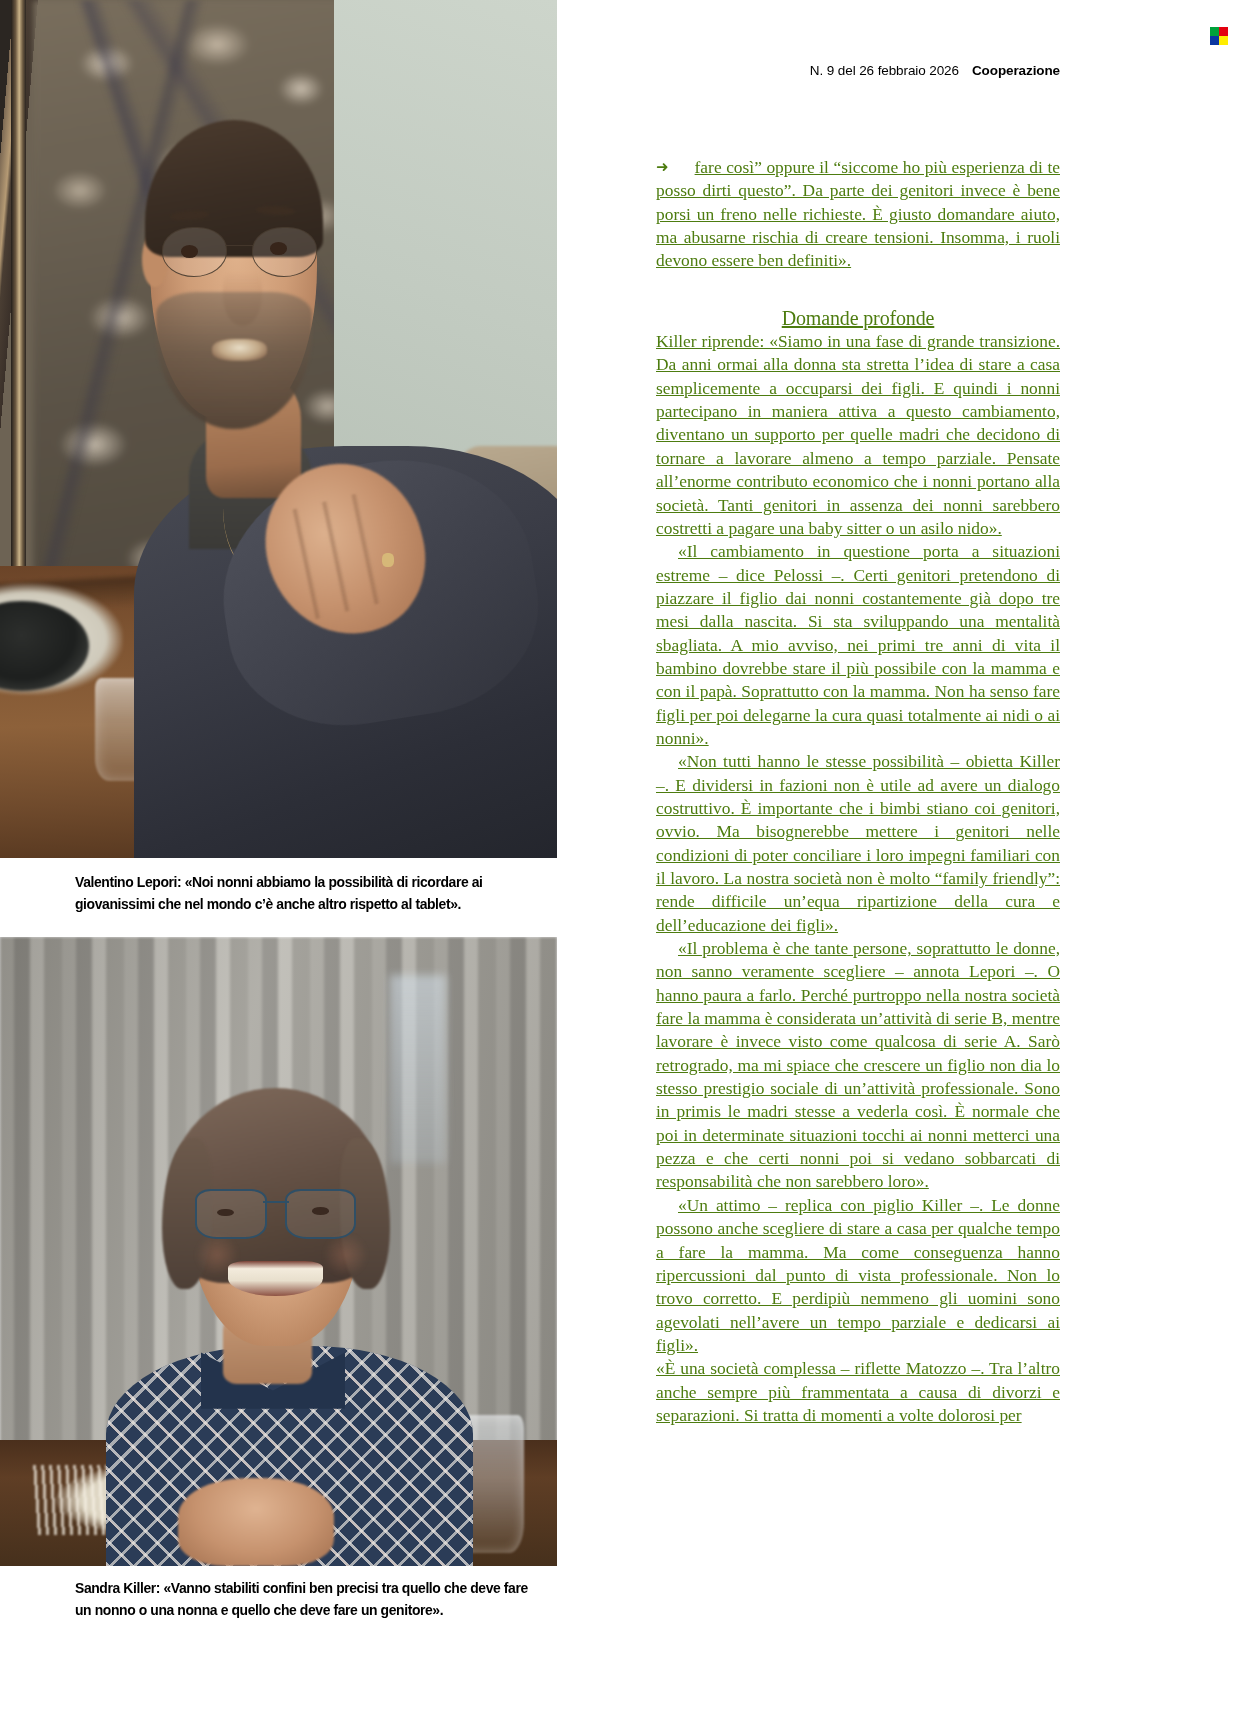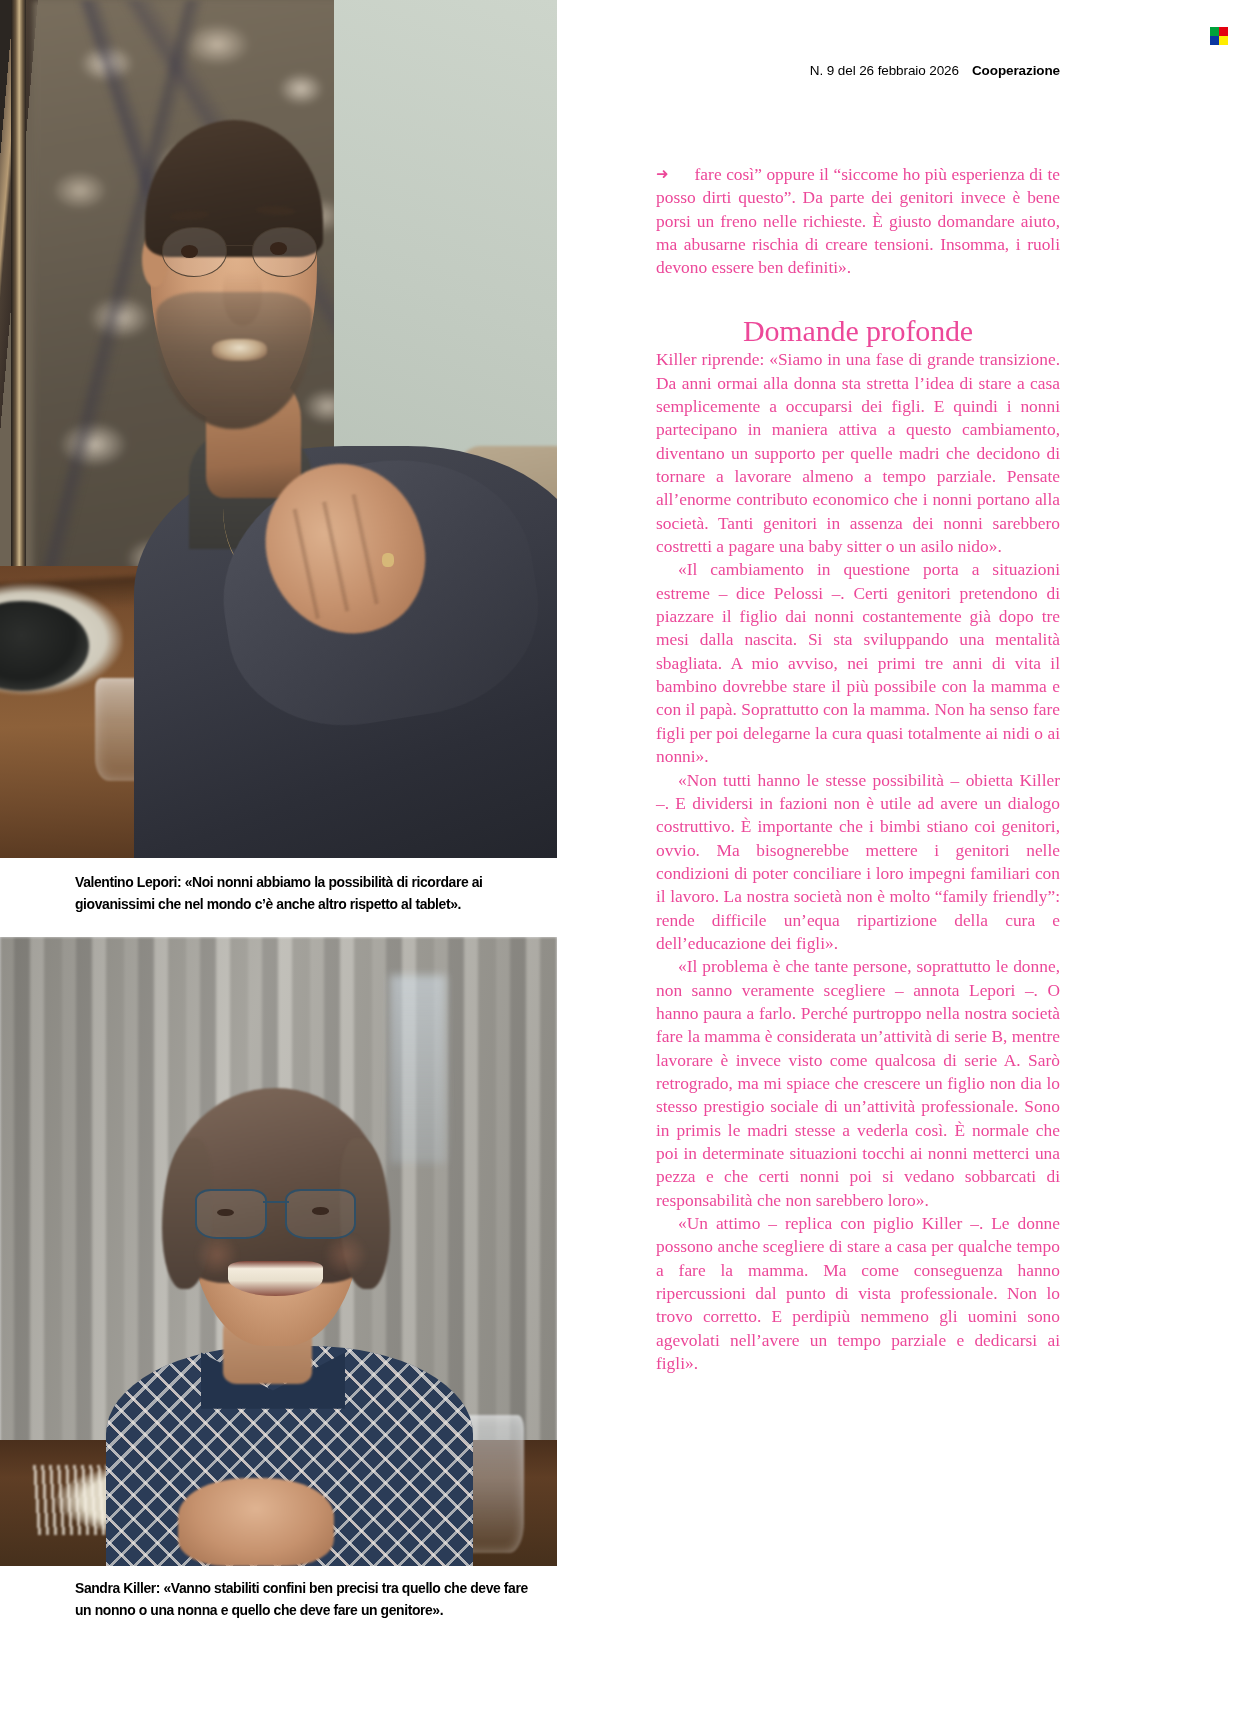--- a/index.html
+++ b/index.html
@@ -486,48 +486,49 @@
     color: #000000;
     transform: scaleX(.955);
     transform-origin: left top;
   }
   .caption-1 { top: 872px; }
   .caption-2 { top: 1578px; }
 
   
   .column {
     position: absolute;
-    top: 163px;
+    top: 156px;
     left: 656px;
     width: 404px;
     font-size: 17.4px;
     line-height: 23.35px;
-    color: #ec4899;
+    color: #4d7c0f;
     text-align: justify;
     text-justify: inter-word;
     hyphens: manual;
+    text-decoration: underline;
   }
   .column p {
     margin: 0;
     text-indent: 22px;
   }
   .column p.noindent { text-indent: 0; }
   .column p.cont { text-indent: 0; }
   .cont .arrow {
     display: inline-block;
     font-family: "DejaVu Sans", sans-serif;
     font-size: 15px;
     line-height: 1;
     vertical-align: 1px;
     margin-right: 26px;
   }
   .section-head {
     margin: 26px 0 1px 0;
     text-align: center;
-    font-size: 30px;
+    font-size: 20px;
     font-weight: 400;
     line-height: 1.12;
     letter-spacing: -0.15px;
   }
   .section-head.first { margin-top: 34px; }
   .section-head.second { margin-top: 46px; }
 </style>
 </head>
 <body>
 
@@ -626,15 +627,16 @@
 
     <h2 class="section-head first">Domande profonde</h2>
 
     <p class="noindent">Killer riprende: «Siamo in una fase di grande transizione. Da anni ormai alla donna sta stretta l’idea di stare a casa semplicemente a occuparsi dei figli. E quindi i nonni partecipano in maniera attiva a questo cambiamento, diventano un supporto per quelle madri che decidono di tornare a lavorare almeno a tempo parziale. Pensate all’enorme contributo economico che i nonni portano alla società. Tanti genitori in assenza dei nonni sarebbero costretti a pagare una baby sitter o un asilo nido».</p>
     <p>«Il cambiamento in questione porta a situazioni estreme – dice Pelossi –. Certi genitori pretendono di piazzare il figlio dai nonni costantemente già dopo tre mesi dalla nascita. Si sta sviluppando una mentalità sbagliata. A mio avviso, nei primi tre anni di vita il bambino dovrebbe stare il più possibile con la mamma e con il papà. Soprattutto con la mamma. Non ha senso fare figli per poi delegarne la cura quasi totalmente ai nidi o ai nonni».</p>
     <p>«Non tutti hanno le stesse possibilità – obietta Killer –. E dividersi in fazioni non è utile ad avere un dialogo costruttivo. È importante che i bimbi stiano coi genitori, ovvio. Ma bisognerebbe mettere i genitori nelle condizioni di poter conciliare i loro impegni familiari con il lavoro. La nostra società non è molto “family friendly”: rende difficile un’equa ripartizione della cura e dell’educazione dei figli».</p>
     <p>«Il problema è che tante persone, soprattutto le donne, non sanno veramente scegliere – annota Lepori –. O hanno paura a farlo. Perché purtroppo nella nostra società fare la mamma è considerata un’attività di serie B, mentre lavorare è invece visto come qualcosa di serie A. Sarò retrogrado, ma mi spiace che crescere un figlio non dia lo stesso prestigio sociale di un’attività professionale. Sono in primis le madri stesse a vederla così. È normale che poi in determinate situazioni tocchi ai nonni metterci una pezza e che certi nonni poi si vedano sobbarcati di responsabilità che non sarebbero loro».</p>
     <p>«Un attimo – replica con piglio Killer –. Le donne possono anche scegliere di stare a casa per qualche tempo a fare la mamma. Ma come conseguenza hanno ripercussioni dal punto di vista professionale. Non lo trovo corretto. E perdipiù nemmeno gli uomini sono agevolati nell’avere un tempo parziale e dedicarsi ai figli».</p>
 
 
+    <p class="noindent">«È una società complessa – riflette Matozzo –. Tra l’altro anche sempre più frammentata a causa di divorzi e separazioni. Si tratta di momenti a volte dolorosi per</p>
   </div>
 
 </div>
 
 </body></html>

